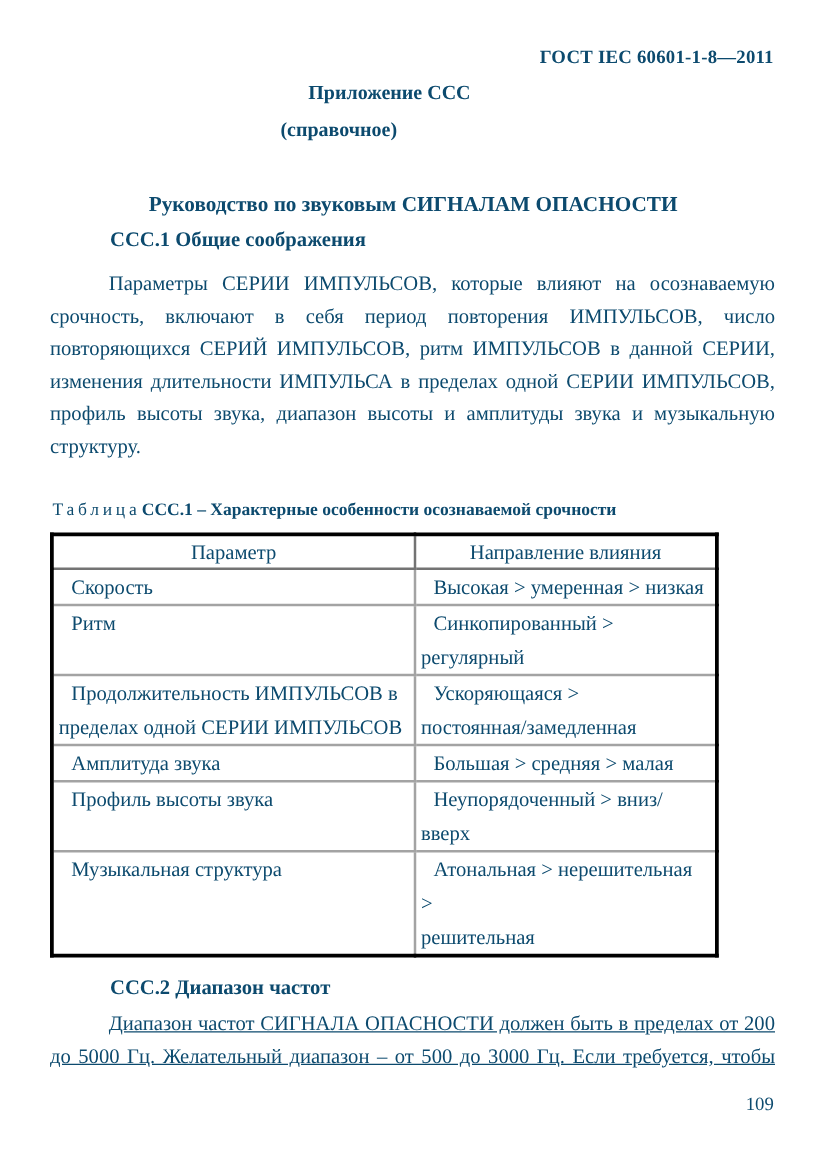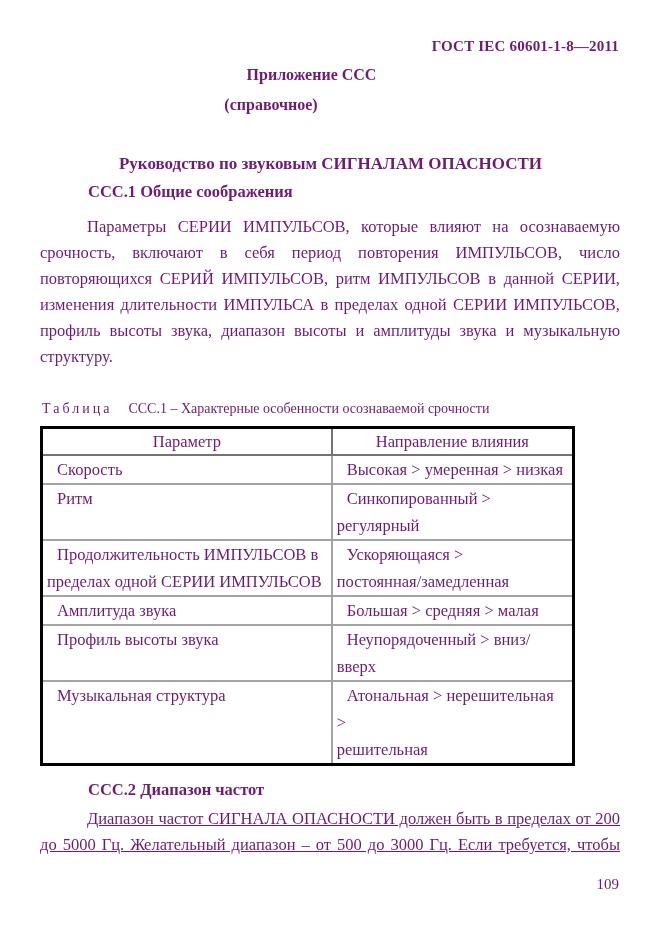--- a/index.html
+++ b/index.html
@@ -2,21 +2,21 @@
 <html><head>
 <meta charset="utf-8">
 <style>
   * { box-sizing: border-box; }
   html, body { margin: 0; padding: 0; background: #ffffff; }
   .page {
     position: relative;
     width: 661px;
     height: 936px;
     background: #ffffff;
-    color: #701a75;
+    color: #0c4a6e;
     font-family: "Liberation Serif", "DejaVu Serif", serif;
     overflow: hidden;
   }
   .doc-header {
     position: absolute;
     top: 38px;
     right: 42px;
     font-size: 15px;
     font-weight: bold;
     letter-spacing: 0.2px;
@@ -68,21 +68,21 @@
   }
   .p1 { top: 214px; }
   .p2 { top: 806px; text-align-last: justify; text-decoration: underline; }
   .table-caption {
     position: absolute;
     top: 401px;
     left: 42px;
     font-size: 14px;
   }
   .spaced { letter-spacing: 3px; }
-  .caption-rest { margin-left: 16px; }
+  .caption-rest { margin-left: 1px; font-weight: bold; }
   table.urgency-table {
     position: absolute;
     top: 426px;
     left: 40px;
     width: 535px;
     border-collapse: collapse;
     border: 3px solid #000;
     font-size: 16.5px;
   }
   table.urgency-table th {

